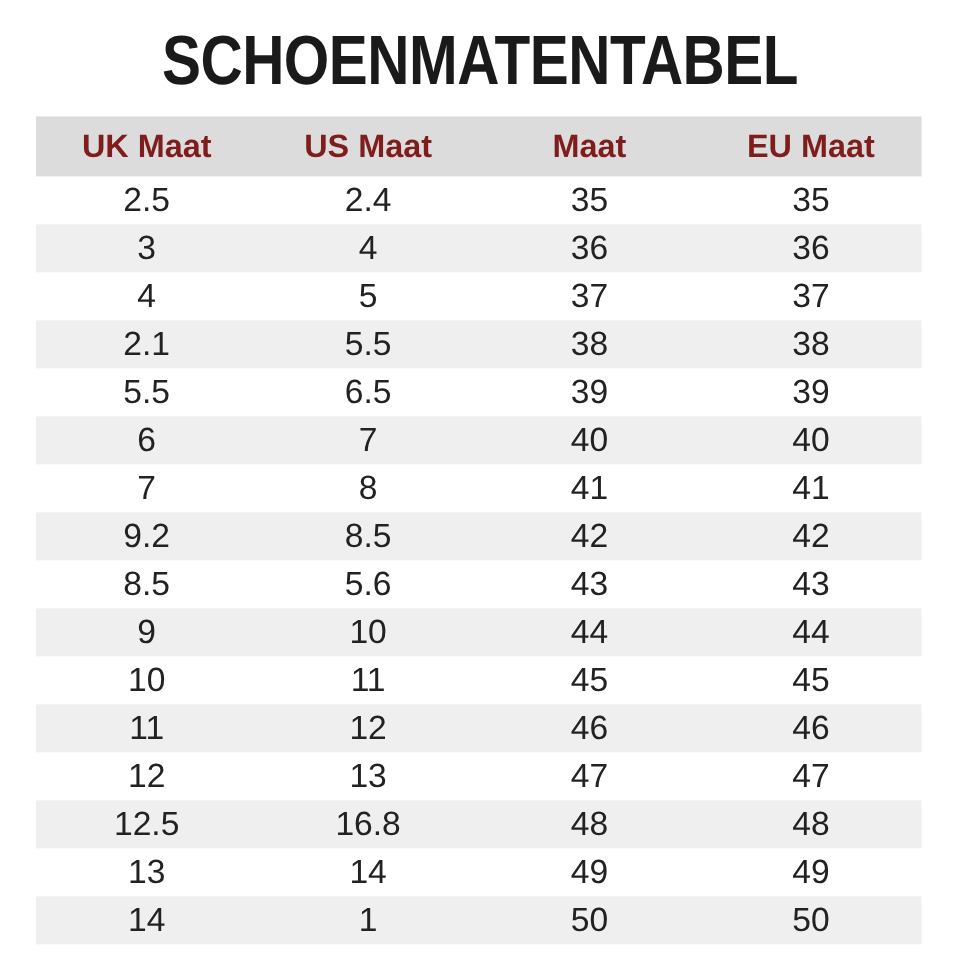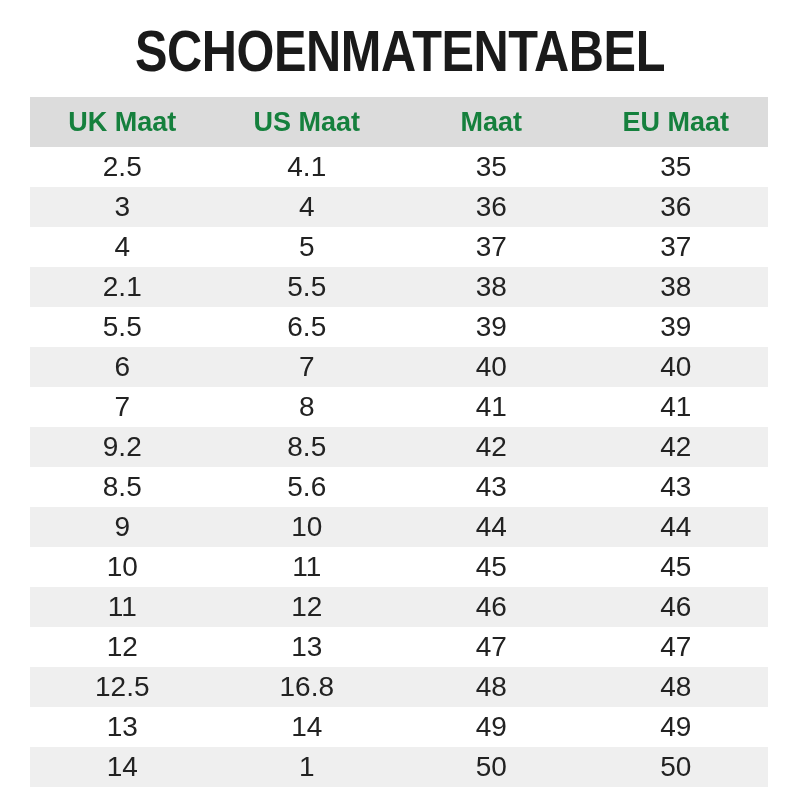--- a/index.html
+++ b/index.html
@@ -46,39 +46,39 @@
   }
   .cell {
     flex: 1 1 0;
     text-align: center;
     font-size: 28px;
     color: var(--cell-text, #222222);
   }
   .th {
     font-size: 27px;
     font-weight: 700;
-    color: #15803d;
+    color: #7f1d1d;
   }
 </style>
 </head>
 <body>
 
 <h1 class="title">SCHOENMATENTABEL</h1>
 
 <div class="size-table">
   <div class="header-row">
       <div class="cell th">UK Maat</div>
       <div class="cell th">US Maat</div>
       <div class="cell th">Maat</div>
       <div class="cell th">EU Maat</div>
     </div>
   <div>
       <div class="row">
         <div class="cell">2.5</div>
-        <div class="cell">4.1</div>
+        <div class="cell">2.4</div>
         <div class="cell">35</div>
         <div class="cell">35</div>
       </div>
       <div class="row stripe">
         <div class="cell">3</div>
         <div class="cell">4</div>
         <div class="cell">36</div>
         <div class="cell">36</div>
       </div>
       <div class="row">

